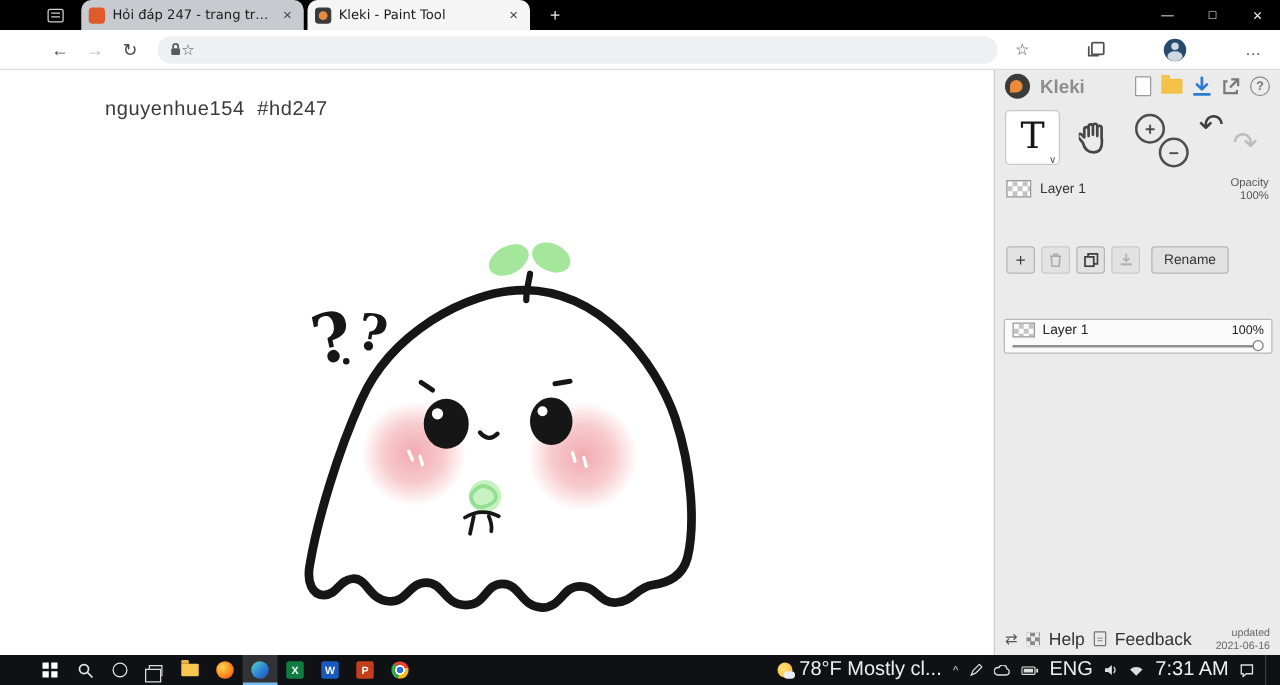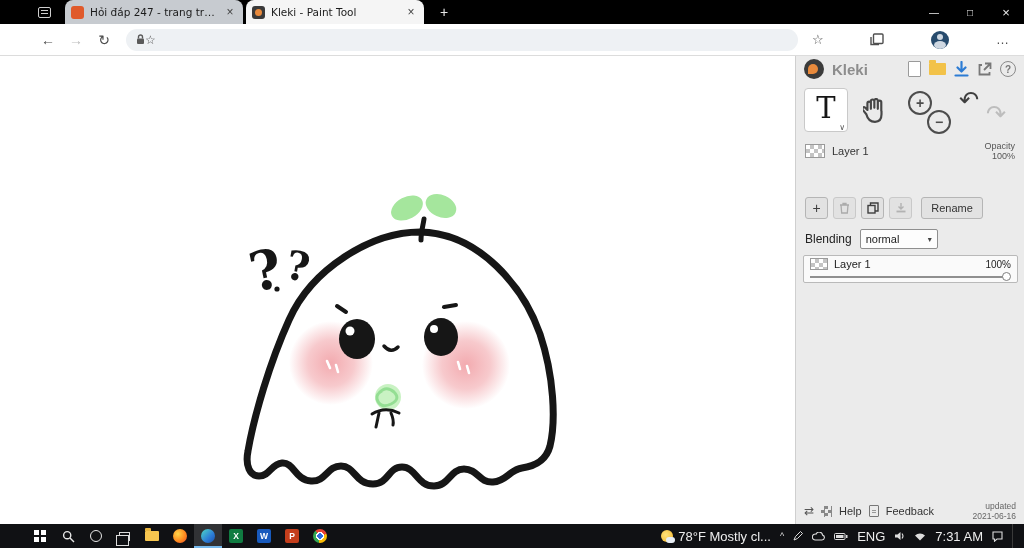--- a/index.html
+++ b/index.html
@@ -95,21 +95,21 @@
   .k-li-top .thumb { width:18px; height:12px; flex:none; }
   .k-li-top .nm { font-size:11px; color:#222; margin-left:6px; }
   .k-li-top .pc { margin-left:auto; font-size:10px; color:#222; }
   .k-li-slider { position:relative; margin-top:3px; height:9px; }
   .k-li-slider .track { position:absolute; left:0; right:4px; top:3px; height:1.5px; background:#8f8f8f; }
   .k-li-slider .handle { position:absolute; right:0; top:-1px; width:9px; height:9px; border-radius:50%; background:#fff; border:1.5px solid #7f7f7f; }
 
   .k-footer { position:absolute; left:0; bottom:3px; width:100%; height:20px; display:flex; align-items:center; padding:0 8px; gap:7px; }
   .k-f-ico { font-size:12px; color:#555; }
   .k-grid { width:11px; height:11px; background:repeating-conic-gradient(#777 0% 25%, transparent 0% 50%) 0 0/7px 7px; opacity:.85; }
-  .k-f-label { font-size:11px; color:#333; }
+  .k-f-label { font-size:14px; color:#333; }
   .k-doc { width:10px; height:12px; border:1px solid #777; border-radius:1px; padding:2px 1px; display:block; }
   .k-doc i { display:block; height:1px; background:#999; margin:1.5px 1px; }
   .k-updated { margin-left:auto; text-align:right; font-size:8.5px; color:#666; line-height:1.2; }
   .k-updated span { display:block; }
 
   
   .taskbar { position:absolute; left:0; top:524px; width:1024px; height:24px; background:#101114; display:flex; align-items:center; }
   .tb-slot { width:28px; height:24px; display:flex; align-items:center; justify-content:center; flex:none; }
   .tb-slot.start { margin-left:26px; }
   .tb-slot.active { background:rgba(255,255,255,0.14); box-shadow:inset 0 -2px 0 #76b9ed; }
@@ -121,21 +121,21 @@
   .folder-ico { width:14px; height:10px; background:#f7c64f; border-radius:1px; position:relative; }
   .folder-ico::before { content:""; position:absolute; top:-3px; left:0; width:6px; height:3px; background:#e8b53e; border-radius:1px 1px 0 0; }
   .ff { width:14px; height:14px; border-radius:50%; background:radial-gradient(circle at 35% 35%, #ffd54a, #ff8a1e 55%, #e8482c); }
   .edge { width:14px; height:14px; border-radius:50%; background:linear-gradient(135deg,#4fd9c6,#2c7cd6 60%,#1a50a8); }
   .off { width:14px; height:14px; border-radius:2px; color:#fff; font-size:8.5px; font-weight:bold; display:flex; align-items:center; justify-content:center; }
   .off.excel { background:#107c41; } .off.word { background:#185abd; } .off.ppt { background:#c43e1c; }
   .chrome { width:14px; height:14px; border-radius:50%; background:
      radial-gradient(circle at 50% 50%, #2f6fe0 0 2.6px, #ffffff 2.6px 4px, rgba(0,0,0,0) 4px),
      conic-gradient(from -45deg, #ea4335 0 33%, #fbbc05 33% 66%, #34a853 66% 100%); }
   .tray { margin-left:auto; display:flex; align-items:center; height:24px; gap:9px; padding-right:8px; }
-  .tray .txt { font-size:13px; color:#eee; white-space:nowrap; }
+  .tray .txt { font-size:16px; color:#eee; white-space:nowrap; }
   .weather { display:flex; align-items:center; gap:5px; }
   .sun { width:12px; height:12px; border-radius:50%; background:radial-gradient(circle at 40% 40%, #ffe27a, #f3b52a); position:relative; }
   .sun::after { content:""; position:absolute; right:-2px; bottom:-1px; width:9px; height:6px; border-radius:3px; background:#e8eef4; }
   .chev { font-size:9px; color:#ddd; }
   .tray-ico { display:flex; align-items:center; }
   .sliver { width:4px; height:24px; border-left:1px solid #3a3a3a; }
 </style>
 </head>
 <body>
 
@@ -177,20 +177,21 @@
       <svg width="14" height="13" viewBox="0 0 14 13">
           <rect x="3.5" y="1" width="9.5" height="9.5" rx="1" fill="none" stroke="#4f4f4f" stroke-width="1.4"></rect>
           <path d="M1 4 V11.5 H9" fill="none" stroke="#4f4f4f" stroke-width="1.4"></path>
         </svg>
       <span class="avatar"></span>
       <span class="menu-dots">…</span>
     </div>
   </div>
 
   <div class="canvas">
+    <div class="signature">nguyenhue154  #hd247</div>
     <svg class="ghost-svg" viewBox="0 0 795 468" xmlns="http://www.w3.org/2000/svg">
       <defs>
         <radialGradient id="blushG">
           <stop offset="0%" stop-color="#f2a6ab" stop-opacity="0.95"></stop>
           <stop offset="55%" stop-color="#f2a6ab" stop-opacity="0.6"></stop>
           <stop offset="100%" stop-color="#f2a6ab" stop-opacity="0"></stop>
         </radialGradient>
       </defs>
       <g>
         <path d="M420 176 C372 176 312 212 289 264 C270 306 254 360 248 395 C245 410 250 420 259 420 C270 420 271 408 282 407 C294 406 295 424 311 425 C326 426 327 410 341 410 C355 410 355 428 373 428 C389 428 388 411 402 411 C416 411 417 430 434 430 C449 430 450 413 464 413 C478 413 479 427 493 426 C507 425 509 414 522 412 C535 410 546 405 550 390 C556 365 554 320 540 278 C524 232 480 177 420 176 Z" fill="#ffffff" stroke="#161616" stroke-width="7" stroke-linejoin="round"></path>
@@ -309,27 +310,20 @@
       </div>
       <div class="k-abtn disabled">
         <svg width="12" height="12" viewBox="0 0 12 12">
             <path d="M6 1 v6 M3.5 4.5 L6 7 L8.5 4.5" stroke="#b2b2b2" stroke-width="1.4" fill="none"></path>
             <path d="M1.5 9.5 h9" stroke="#b2b2b2" stroke-width="1.8"></path>
           </svg>
       </div>
       <div class="k-rename">Rename</div>
     </div>
 
-    <div class="k-blend">
-      <span class="lbl">Blending</span>
-      <div class="k-select">
-        <span>normal</span>
-        <span class="arr">▾</span>
-      </div>
-    </div>
 
     <div class="k-layeritem">
       <div class="k-li-top">
         <span class="thumb checker"></span>
         <span class="nm">Layer 1</span>
         <span class="pc">100%</span>
       </div>
       <div class="k-li-slider">
         <div class="track"></div>
         <div class="handle"></div>

